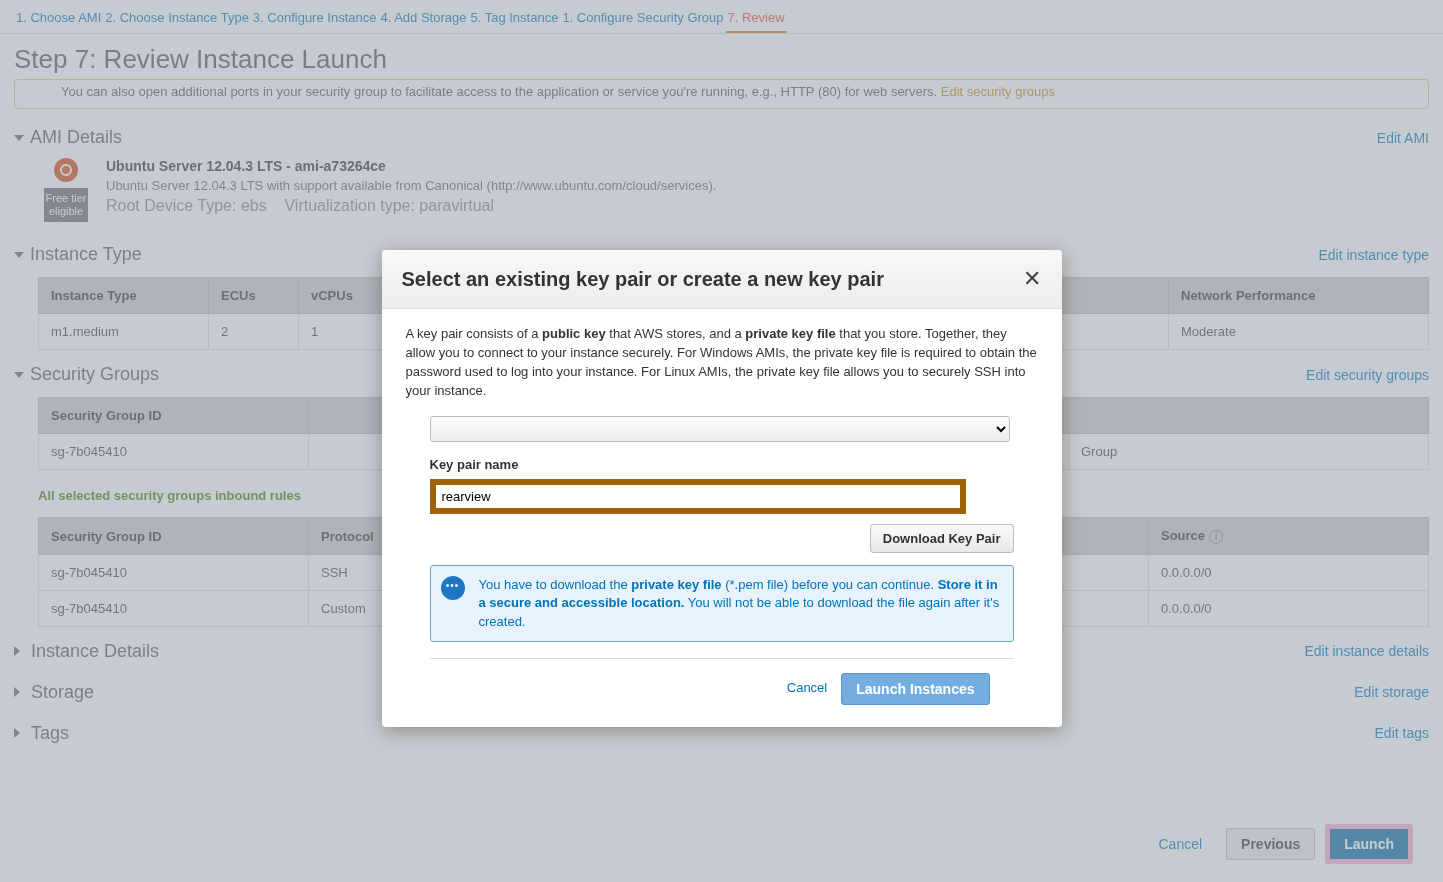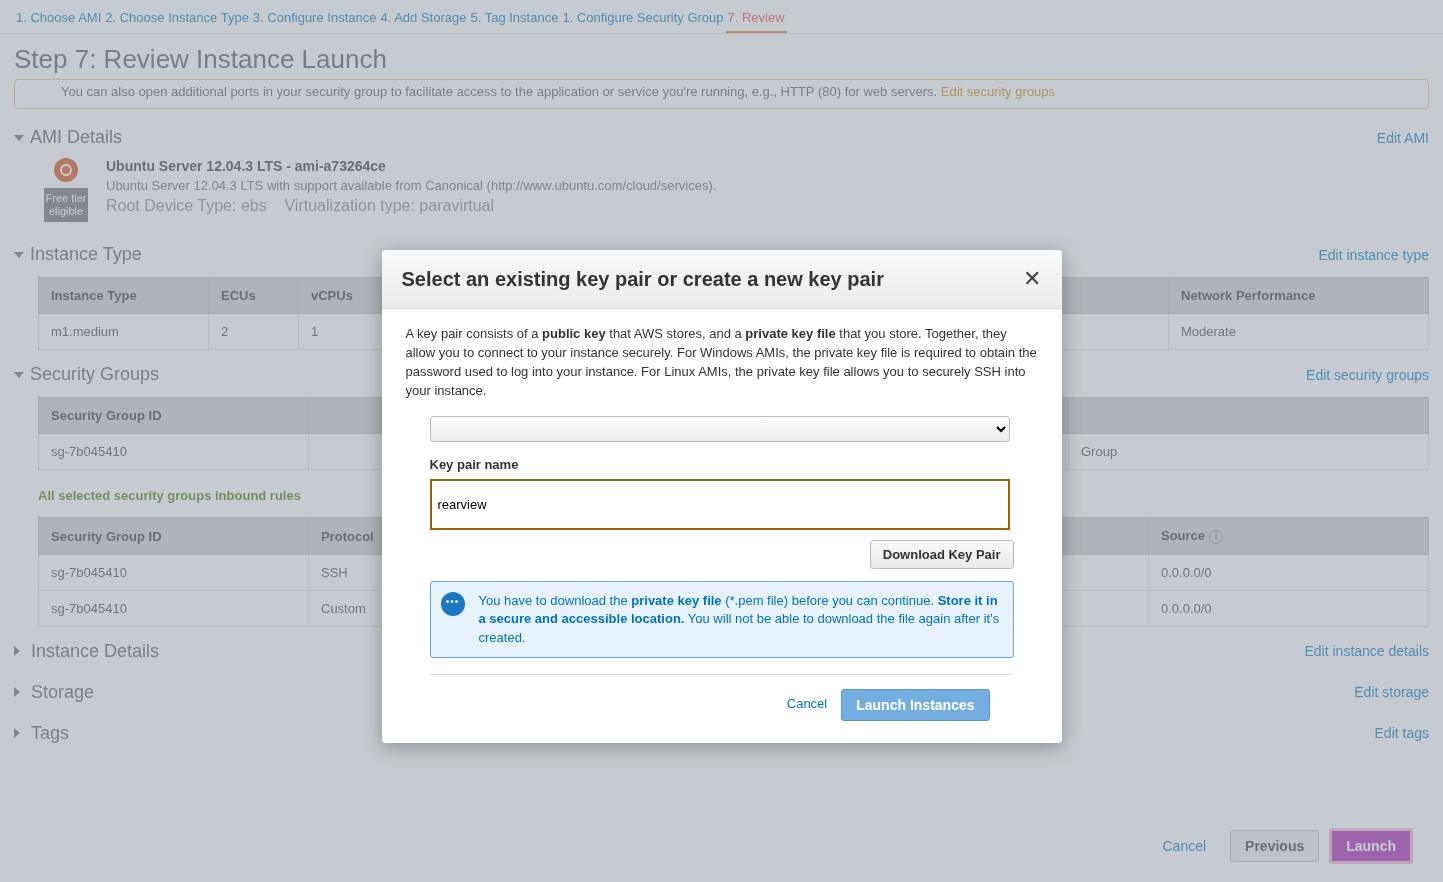--- a/index.html
+++ b/index.html
@@ -26,35 +26,35 @@
 .ami-text .desc { color:#666; margin:4px 0; }
 .ami-text .meta { color:#888; font-size:16px; }
 table { border-collapse: collapse; width: 100%; font-size: 13px; margin: 6px 0 8px 24px; width: calc(100% - 24px); }
 th { background:#ccc; color:#333; text-align:left; font-weight:bold; padding:10px 12px; border:1px solid #bbb; }
 td { padding:10px 12px; border:1px solid #ddd; background:#fff; color:#444; }
 .sub-label { font-weight:bold; color:#4d7c0f; padding: 10px 0 8px 24px; font-size:13px; }
 .footer-btns { position:absolute; bottom:18px; right:30px; display:flex; gap:10px; align-items:center; }
 .btn { padding:7px 14px; border-radius:3px; font-size:14px; cursor:pointer; }
 .btn-link { color:#0073bb; background:none; border:none; }
 .btn-grey { background:#eaeaea; border:1px solid #bbb; color:#333; font-weight:bold; }
-.btn-blue { background:#a21caf; border:3px solid #f9a8d4; color:#fff; font-weight:bold; }
+.btn-blue { background:#0369a1; border:5px solid #f9a8d4; color:#fff; font-weight:bold; }
 .btn-blue.light { background:#74aee1; border:1px solid #5a97cd; }
 .info-icon { display:inline-flex; width:14px; height:14px; border:1px solid #888; border-radius:50%; align-items:center; justify-content:center; font-size:10px; color:#888; margin-left:4px; }
 
 
 .overlay { position:absolute; inset:0; background:rgba(150,160,170,0.55); display:flex; align-items:flex-start; justify-content:center; padding-top:250px; }
 .modal { width:680px; background:#fff; border-radius:4px; box-shadow:0 4px 20px rgba(0,0,0,0.3); overflow:hidden; }
 .modal-header { background:linear-gradient(#f8f8f8,#ececec); padding:16px 20px; display:flex; justify-content:space-between; align-items:center; border-bottom:1px solid #ddd; }
 .modal-title { font-size:20px; font-weight:bold; color:#333; }
 .modal-close { font-size:22px; color:#444; cursor:pointer; background:none; border:none; }
 .modal-body { padding:16px 24px 8px; color:#333; font-size:13px; line-height:1.45; }
 .modal-body p { margin-bottom:10px; }
 .select { width:580px; margin:6px 0 14px 24px; height:24px; background:linear-gradient(#fdfdfd,#ececec); border:1px solid #bbb; border-radius:3px; font-size:12px; padding:12px 6px; }
 .field-label { font-weight:bold; margin-left:24px; font-size:13px; margin-bottom:4px; display:block; }
-.text-input { width:580px; margin-left:24px; padding:16px 6px; border:2px solid #a16207; font-size:13px; }
+.text-input { width:536px; margin-left:24px; padding:4px 6px; border:6px solid #a16207; font-size:13px; }
 .download-row { display:flex; justify-content:flex-end; margin:10px 24px 12px 24px; }
 .btn-download { background:linear-gradient(#fafafa,#e8e8e8); border:1px solid #bbb; padding:6px 12px; font-size:13px; font-weight:bold; border-radius:3px; cursor:pointer; color:#333;}
 .alert-box { border:1px solid #6aa3d5; background:#e8f2fb; border-radius:3px; margin:0 24px 16px; padding:10px 12px 10px 48px; position:relative; color:#0073bb; font-size:13px; line-height:1.4; }
 .alert-box .chat-icon { position:absolute; left:10px; top:10px; width:24px; height:24px; background:#1b76c4; border-radius:50%; }
 .alert-box .chat-icon::after { content:'•••'; color:#fff; font-size:10px; display:block; text-align:center; line-height:20px; letter-spacing:1px;}
 .modal-footer { border-top:1px solid #ddd; padding:14px 24px; display:flex; justify-content:flex-end; gap:14px; align-items:center; margin: 0 24px; }
 </style>
 </head>
 <body>
 

